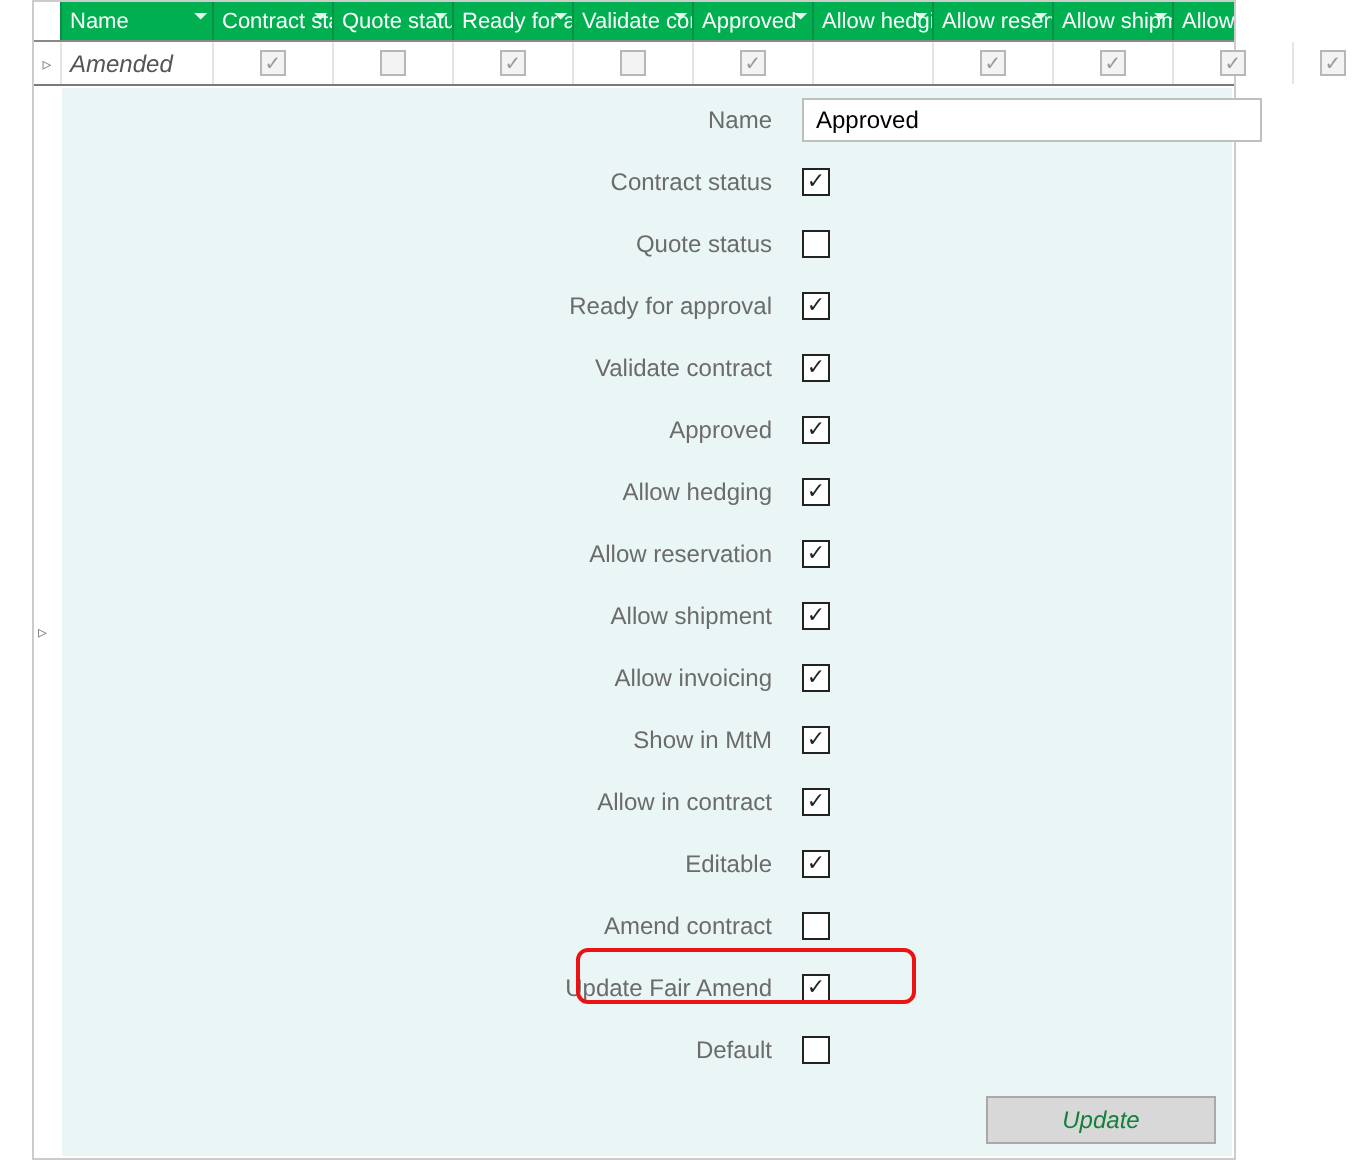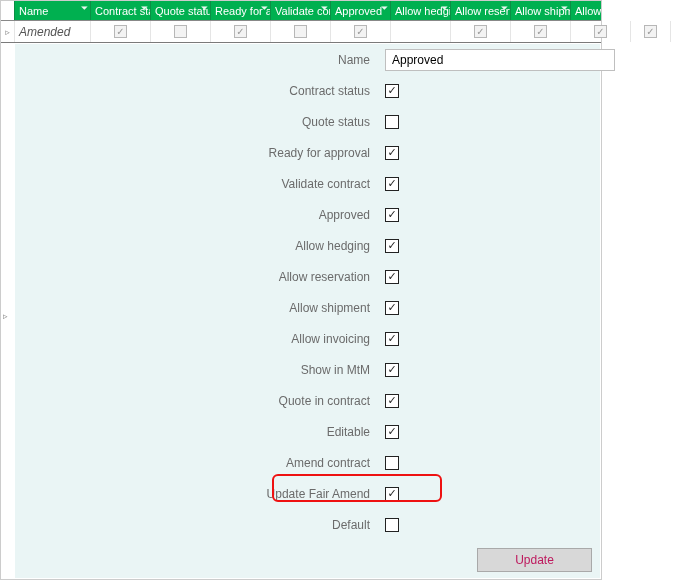--- a/index.html
+++ b/index.html
@@ -8,20 +8,21 @@
     width: 678px; height: 580px;
     font-family: "Segoe UI", Arial, sans-serif;
     font-size: 12px;
     background: #fff;
     overflow: hidden;
   }
   .root {
     width: 602px; height: 580px;
     position: relative;
     border: 1px solid #ccc;
+    margin-left: 16px;
   }
 
   
   .grid-header {
     display: flex;
     height: 20px;
     background: #00b050;
     color: #fff;
     align-items: center;
     font-size: 11px;
@@ -143,22 +144,23 @@
     bottom: 6px; left: 0; right: 8px;
     display: flex;
     justify-content: flex-end;
     gap: 10px;
   }
   .btn {
     width: 115px; height: 24px;
     background: #d8d8d8;
     border: 1px solid #a9a9a9;
     display:flex; align-items:center; justify-content:center;
-    color:#be185d;
+    color:#15803d;
     cursor:pointer;
+    font-style:italic;
   }
 </style>
 </head>
 <body>
 
 <div class="root">
 
   <div class="grid-header">
     <div class="hcell gh-expand"></div>
 
@@ -310,21 +312,21 @@
             <span class="cb">✓</span>
           </div>
         </div>
         <div class="form-row" style="position: relative;">
           <div class="lbl">Show in MtM</div>
           <div class="ctrl">
             <span class="cb">✓</span>
           </div>
         </div>
         <div class="form-row" style="position: relative;">
-          <div class="lbl">Quote in contract</div>
+          <div class="lbl">Allow in contract</div>
           <div class="ctrl">
             <span class="cb">✓</span>
           </div>
         </div>
         <div class="form-row" style="position: relative;">
           <div class="lbl">Editable</div>
           <div class="ctrl">
             <span class="cb">✓</span>
           </div>
         </div>

